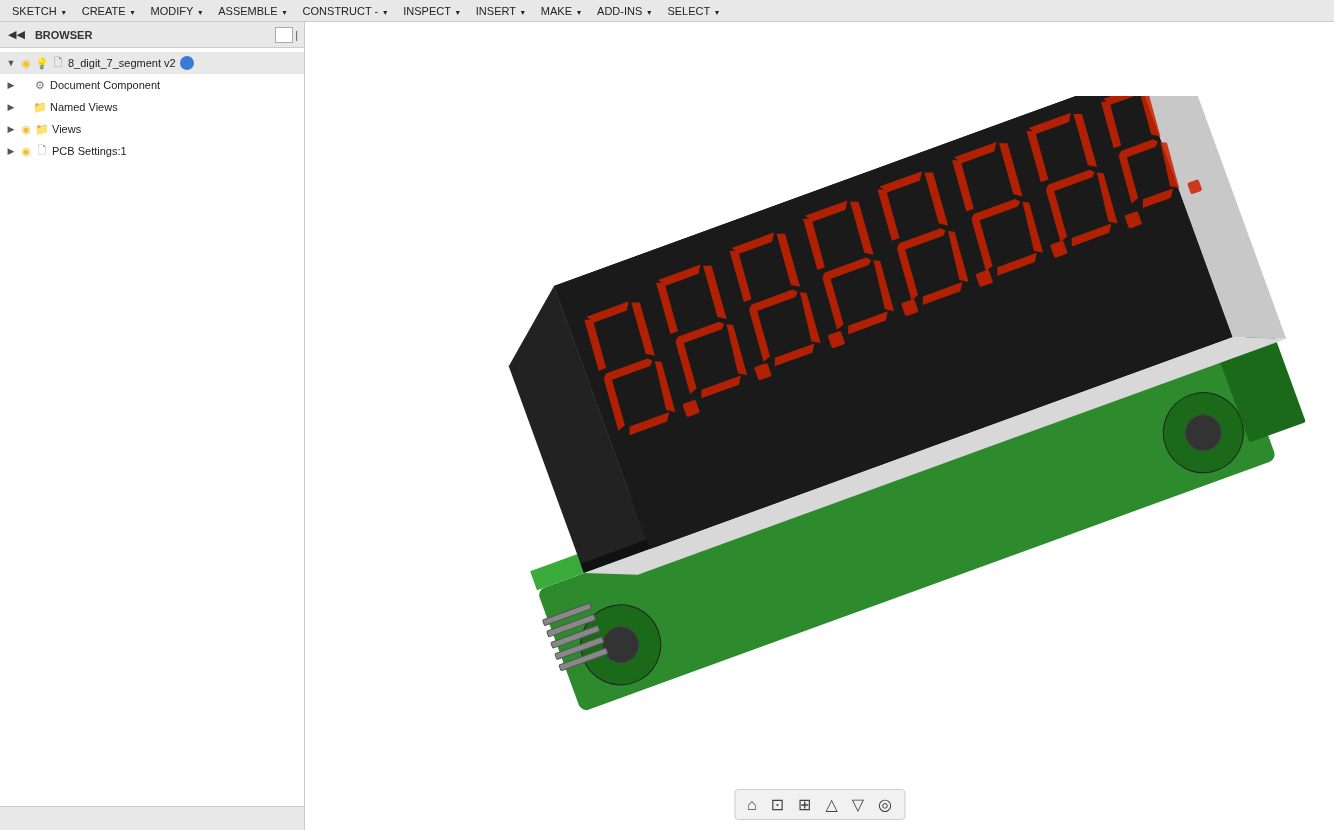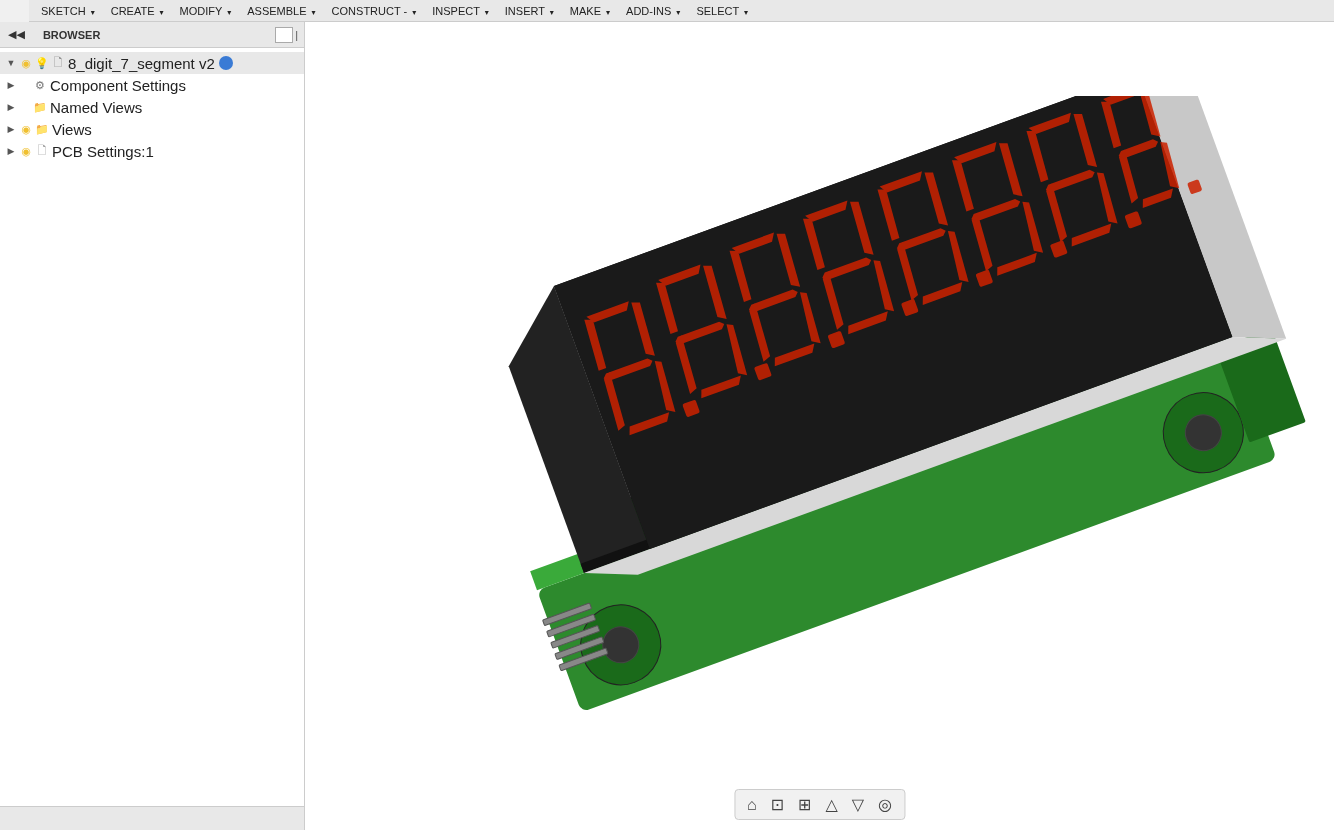--- a/index.html
+++ b/index.html
@@ -14,21 +14,20 @@
     }
 
     
     #menubar {
       display: flex;
       align-items: center;
       height: 22px;
       background: #e8e8e8;
       border-bottom: 1px solid #ccc;
       padding: 0 4px;
-      margin-left: 29px;
     }
     .menu-item {
       padding: 2px 8px;
       font-size: 11px;
       color: #222;
       cursor: pointer;
       white-space: nowrap;
     }
     .menu-item .arrow { font-size: 8px; margin-left: 2px; }
 
@@ -62,21 +61,21 @@
       cursor: pointer;
       font-size: 11px;
       color: #333;
       padding: 0 2px;
     }
     #browser-title {
       flex: 1;
       font-size: 11px;
       font-weight: bold;
       color: #333;
-      margin-left: 16px;
+      margin-left: 8px;
     }
     .browser-search {
       width: 18px;
       height: 16px;
       border: 1px solid #aaa;
       background: #fff;
       font-size: 10px;
       text-align: center;
     }
 
@@ -129,21 +128,21 @@
     }
     .icon-component {
       width: 16px; height: 14px;
       display: flex; align-items: center; justify-content: center;
       font-size: 11px;
       color: #777;
       flex-shrink: 0;
     }
 
     .tree-label {
-      font-size: 15px;
+      font-size: 11px;
       color: #222;
       margin-left: 2px;
     }
 
     .tree-root-item {
       display: flex;
       align-items: center;
       padding: 2px 4px;
       cursor: pointer;
       min-height: 22px;
@@ -239,21 +238,21 @@
         <span class="icon-folder" style="color:#f0c030;">💡</span>
         <span class="icon-folder" style="color:#777;">🗋</span>
         <span class="tree-label">8_digit_7_segment v2</span>
         <div class="pin-icon"></div>
       </div>
 
       <div class="tree-item">
         <span class="tree-toggle">▶</span>
         <span class="tree-indent"></span>
         <span class="icon-gear">⚙</span>
-        <span class="tree-label">Component Settings</span>
+        <span class="tree-label">Document Component</span>
       </div>
 
       <div class="tree-item">
         <span class="tree-toggle">▶</span>
         <span class="tree-indent"></span>
         <span class="icon-folder" style="color:#888;">📁</span>
         <span class="tree-label">Named Views</span>
       </div>
 
       <div class="tree-item">

